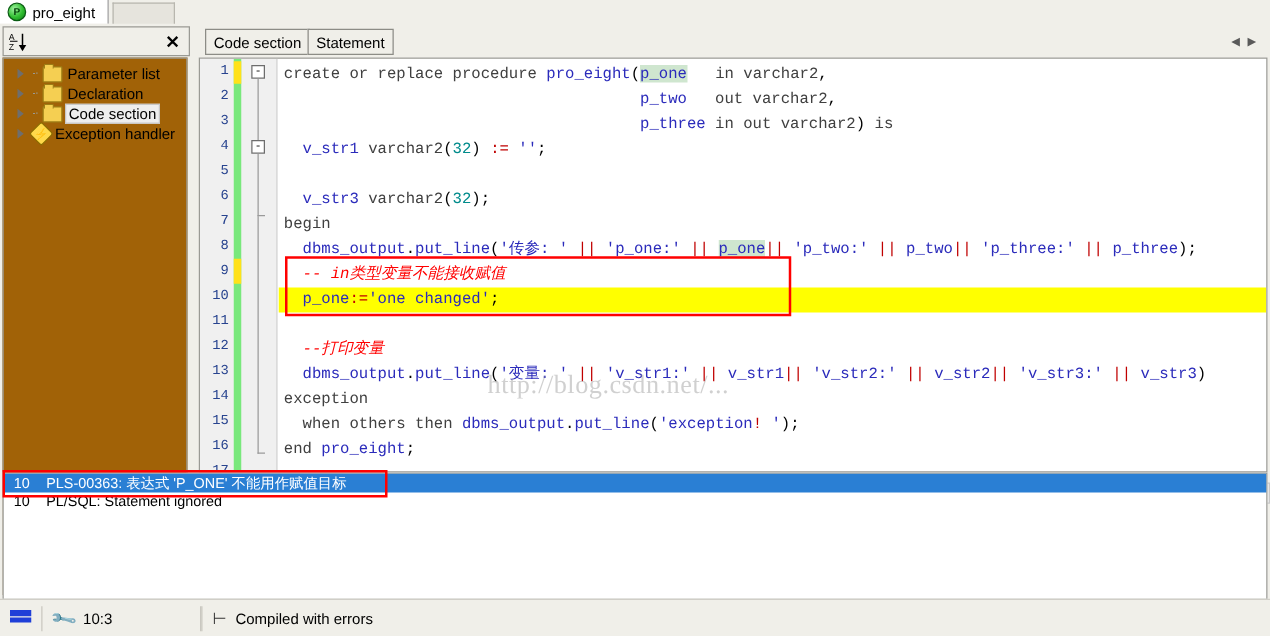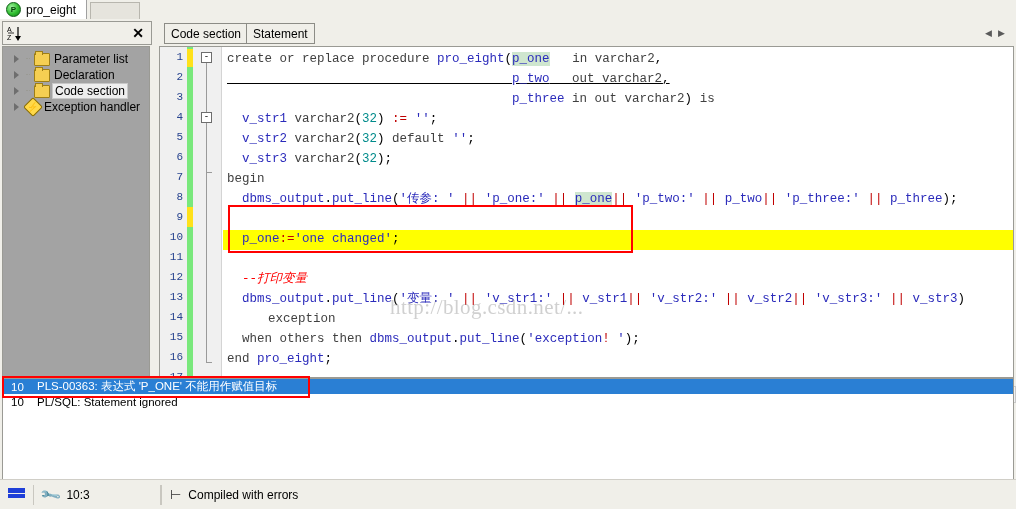--- a/index.html
+++ b/index.html
@@ -36,21 +36,21 @@
   .left-panel{position:absolute;left:0;top:19px;width:155px;height:461px;background:#f0efe9;}
   .left-toolbar{
     position:absolute;left:2px;top:2px;width:148px;height:22px;
     background:#f0efe9;border:1px solid #9a9a94;
     display:flex;align-items:center;justify-content:space-between;
   }
   .sort-icon{margin-left:4px;font-size:11px;line-height:11px;display:flex;flex-direction:column;align-items:flex-start;}
   .close-x{margin-right:7px;font-size:14px;font-weight:bold;line-height:14px;}
   .tree{
     position:absolute;left:2px;top:27px;width:148px;height:430px;
-    background:#a3a3a3;border:1px solid #9a9a94;padding-top:4px;
+    background:#a16207;border:1px solid #9a9a94;padding-top:4px;
     box-sizing:border-box;
   }
   .tree-row{display:flex;align-items:center;height:16px;padding-left:10px;gap:4px;font-size:12px;}
   .tw{width:9px;height:9px;display:inline-block;position:relative;flex:none;}
   .tw:before{
     content:"";position:absolute;left:1px;top:0px;
     border-left:5px solid transparent;border-top:4px solid transparent;border-bottom:4px solid transparent;
     border-left-color:#6e6e6e;
   }
   .dots{width:4px;border-top:1px dotted #9a9a94;height:1px;flex:none;}
@@ -284,33 +284,32 @@
           <div class="foldtick" style="top:125px;"></div>
           <div class="foldline" style="top:126px;height:190px;"></div>
           <div class="foldtick" style="top:315px;"></div>
         </div>
       </div>
 
       <div class="yellowline" style="top:183px;"></div>
 
       <div class="code">
         <div class="cl" style="top:2px;"><span class="kw">create or replace procedure</span><span class="pl"> </span><span class="id">pro_eight</span><span class="pl">(</span><span class="id hl">p_one</span><span class="pl">   </span><span class="kw">in varchar2</span><span class="pl">,</span></div>
-        <div class="cl" style="top:22px;text-decoration:underline;"><span class="pl">                                      </span><span class="id">p_two</span><span class="pl">   </span><span class="kw">out varchar2</span><span class="pl">,</span></div>
+        <div class="cl" style="top:22px;"><span class="pl">                                      </span><span class="id">p_two</span><span class="pl">   </span><span class="kw">out varchar2</span><span class="pl">,</span></div>
         <div class="cl" style="top:42px;"><span class="pl">                                      </span><span class="id">p_three</span><span class="pl"> </span><span class="kw">in out varchar2</span><span class="pl">) </span><span class="kw">is</span></div>
         <div class="cl" style="top:62px;"><span class="pl">  </span><span class="id">v_str1</span><span class="pl"> </span><span class="kw">varchar2</span><span class="pl">(</span><span class="num">32</span><span class="pl">) </span><span class="op">:=</span><span class="pl"> </span><span class="str">''</span><span class="pl">;</span></div>
-        <div class="cl" style="top:82px;"><span class="pl">  </span><span class="id">v_str2</span><span class="pl"> </span><span class="kw">varchar2</span><span class="pl">(</span><span class="num">32</span><span class="pl">) </span><span class="kw">default</span><span class="pl"> </span><span class="str">''</span><span class="pl">;</span></div>
         <div class="cl" style="top:102px;"><span class="pl">  </span><span class="id">v_str3</span><span class="pl"> </span><span class="kw">varchar2</span><span class="pl">(</span><span class="num">32</span><span class="pl">);</span></div>
         <div class="cl" style="top:122px;"><span class="kw">begin</span></div>
         <div class="cl" style="top:142px;"><span class="pl">  </span><span class="id">dbms_output</span><span class="pl">.</span><span class="id">put_line</span><span class="pl">(</span><span class="str">'传参: '</span><span class="pl"> </span><span class="op">||</span><span class="pl"> </span><span class="str">'p_one:'</span><span class="pl"> </span><span class="op">||</span><span class="pl"> </span><span class="id hl">p_one</span><span class="op">||</span><span class="pl"> </span><span class="str">'p_two:'</span><span class="pl"> </span><span class="op">||</span><span class="pl"> </span><span class="id">p_two</span><span class="op">||</span><span class="pl"> </span><span class="str">'p_three:'</span><span class="pl"> </span><span class="op">||</span><span class="pl"> </span><span class="id">p_three</span><span class="pl">);</span></div>
-        <div class="cl" style="top:162px;"><span class="pl">  </span></div>
+        <div class="cl" style="top:162px;"><span class="pl">  </span><span class="cmt">-- in类型变量不能接收赋值</span></div>
         <div class="cl" style="top:182px;"><span class="pl">  </span><span class="id">p_one</span><span class="op">:=</span><span class="str">'one changed'</span><span class="pl">;</span></div>
         <div class="cl" style="top:202px;"></div>
         <div class="cl" style="top:222px;"><span class="pl">  </span><span class="cmt">--打印变量</span></div>
         <div class="cl" style="top:242px;"><span class="pl">  </span><span class="id">dbms_output</span><span class="pl">.</span><span class="id">put_line</span><span class="pl">(</span><span class="str">'变量: '</span><span class="pl"> </span><span class="op">||</span><span class="pl"> </span><span class="str">'v_str1:'</span><span class="pl"> </span><span class="op">||</span><span class="pl"> </span><span class="id">v_str1</span><span class="op">||</span><span class="pl"> </span><span class="str">'v_str2:'</span><span class="pl"> </span><span class="op">||</span><span class="pl"> </span><span class="id">v_str2</span><span class="op">||</span><span class="pl"> </span><span class="str">'v_str3:'</span><span class="pl"> </span><span class="op">||</span><span class="pl"> </span><span class="id">v_str3</span><span class="pl">)</span></div>
-        <div class="cl" style="top:262px;margin-left:41px;"><span class="kw">exception</span></div>
+        <div class="cl" style="top:262px;"><span class="kw">exception</span></div>
         <div class="cl" style="top:282px;"><span class="pl">  </span><span class="kw">when others then</span><span class="pl"> </span><span class="id">dbms_output</span><span class="pl">.</span><span class="id">put_line</span><span class="pl">(</span><span class="str">'exception</span><span class="op">!</span><span class="str"> '</span><span class="pl">);</span></div>
         <div class="cl" style="top:302px;text-align:right;"><span class="kw">end</span><span class="pl"> </span><span class="id">pro_eight</span><span class="pl">;</span></div>
         <div class="cl" style="top:322px;"></div>
       </div>
 
       <div class="watermark" style="left:230px;top:248px;">http://blog.csdn.net/...</div>
 
       <div class="redbox" style="left:68px;top:158px;width:405px;height:48px;"></div>
     </div>
 

